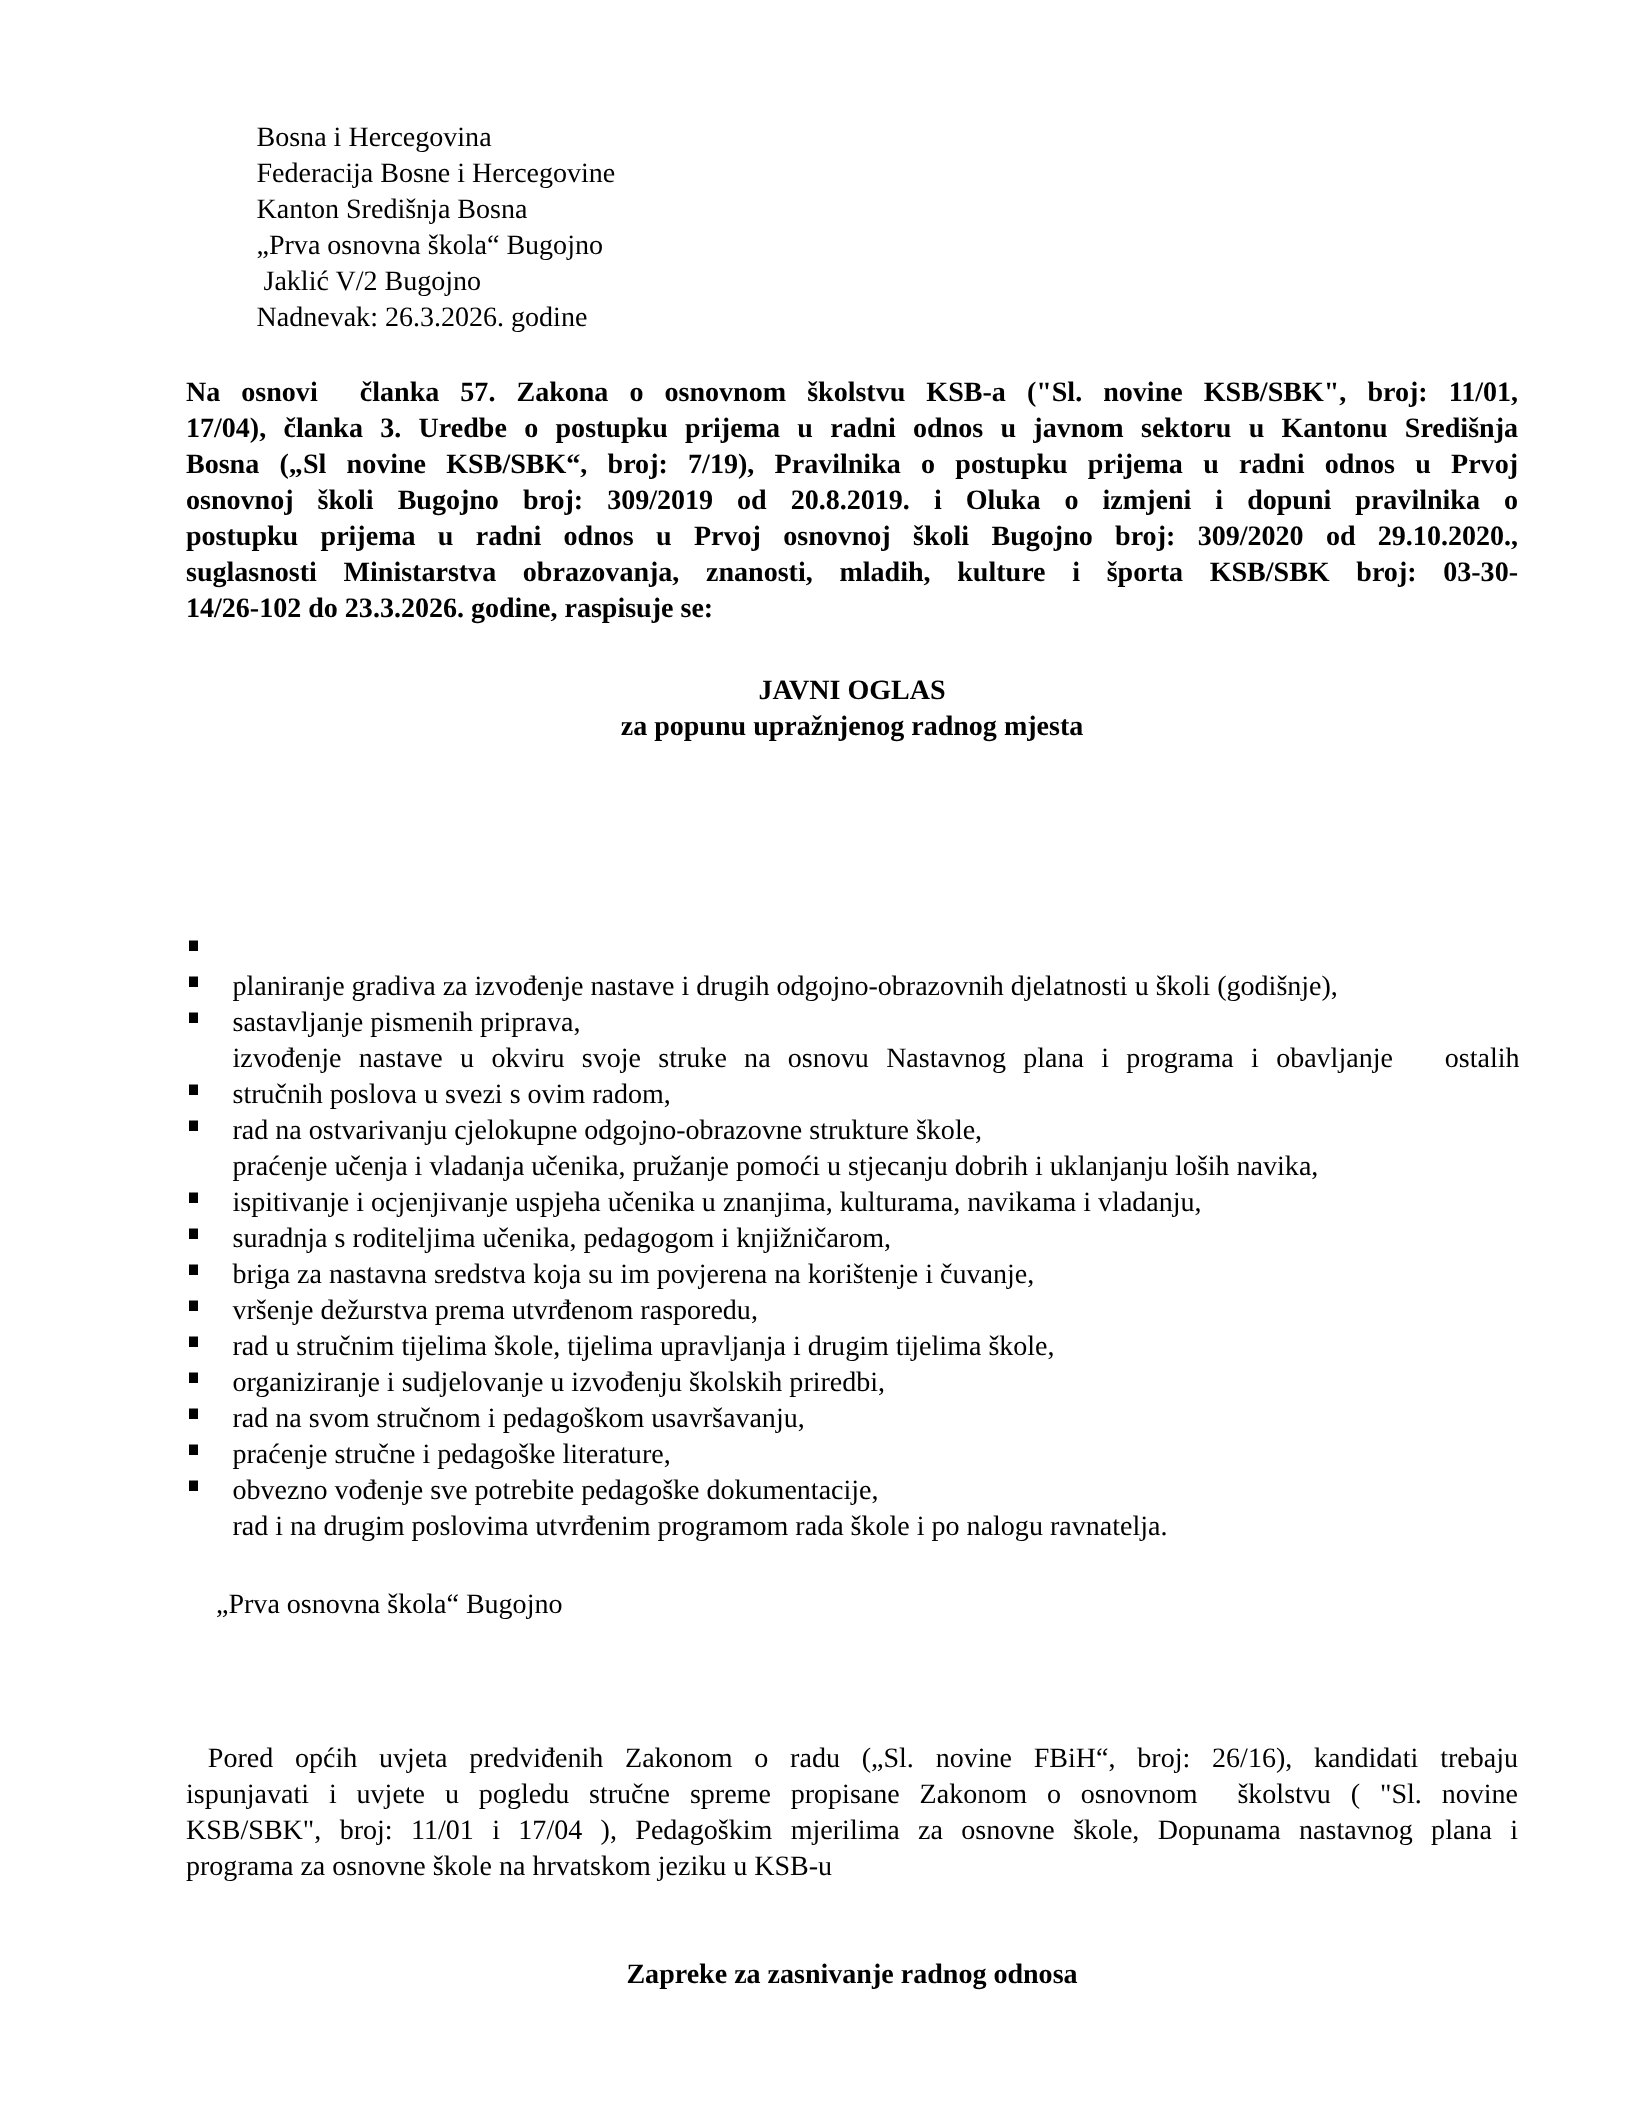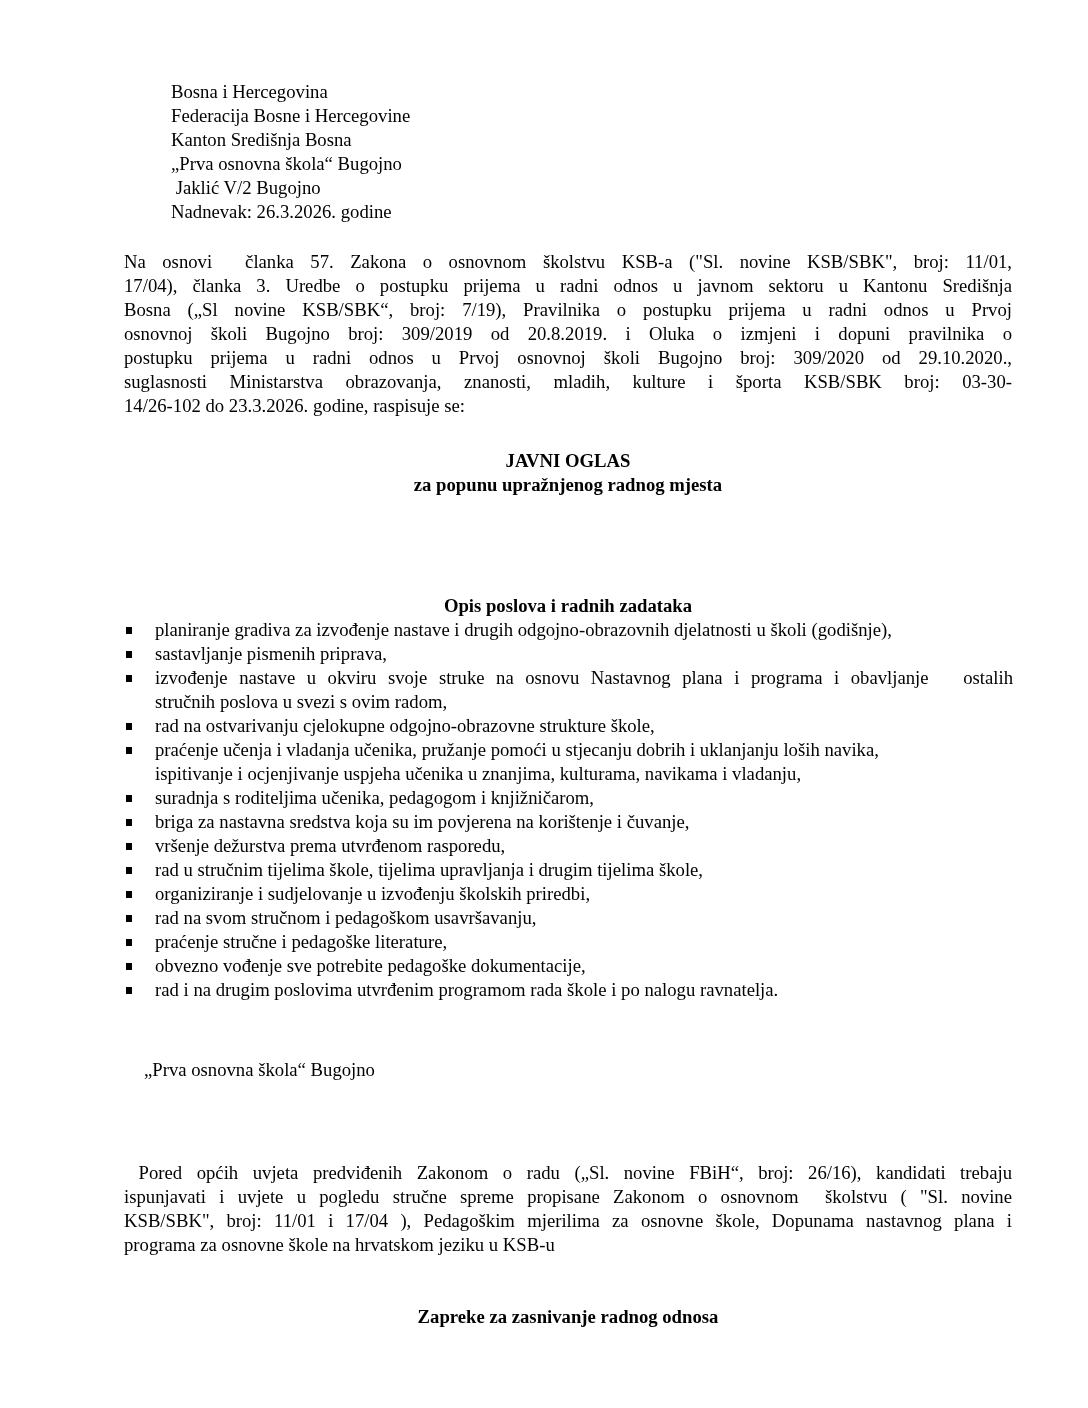--- a/index.html
+++ b/index.html
@@ -1,25 +1,25 @@
 <!DOCTYPE html>
 <html><head>
   <meta charset="utf-8">
   <style>
     html, body { margin: 0; padding: 0; background: #ffffff; }
     body { width: 1088px; height: 1408px; position: relative; overflow: hidden; color: #000; }
     .page { position: absolute; left: 0; top: 0; width: 1088px; height: 1408px; font-family: "Liberation Serif", serif; font-size: 18.7px; }
     .abs { position: absolute; white-space: nowrap; }
     .hdr { left: 124px; line-height: 24px; margin-left: 47px; }
-    .bold { font-weight: normal; }
+    .bold { font-weight: bold; }
     .just { position: absolute; left: 124px; width: 888px; text-align: justify; text-align-last: justify; white-space: nowrap; line-height: 24px; }
     .center { position: absolute; left: 124px; width: 888px; text-align: center; font-weight: bold; line-height: 24px; }
     .bullet { position: absolute; left: 124px; width: 10px; height: 24px; }
     .bullet::before { content: ""; position: absolute; left: 2px; top: 9px; width: 6px; height: 7px; background: #000; }
-    .btext { position: absolute; left: 155px; white-space: nowrap; line-height: 24px; }
+    .btext { position: absolute; left: 155px; white-space: nowrap; line-height: 24px; margin-top: 28px; }
     .btext.justify { width: 858px; text-align: justify; text-align-last: justify; }
   </style>
 </head>
 <body>
 
 <div class="page">
 
   <div>
     <div class="abs hdr" style="top:80px">Bosna i Hercegovina</div>
     <div class="abs hdr" style="top:104px">Federacija Bosne i Hercegovine</div>
@@ -36,21 +36,20 @@
     <div class="just bold" style="top:322px">osnovnoj školi Bugojno broj: 309/2019 od 20.8.2019. i Oluka o izmjeni i dopuni pravilnika o</div>
     <div class="just bold" style="top:346px">postupku prijema u radni odnos u Prvoj osnovnoj školi Bugojno broj: 309/2020 od 29.10.2020.,</div>
     <div class="just bold" style="top:370px">suglasnosti Ministarstva obrazovanja, znanosti, mladih, kulture i športa KSB/SBK broj: 03-30-</div>
     <div class="abs bold" style="top:394px; left:124px; line-height:24px">14/26-102 do 23.3.2026. godine, raspisuje se:</div>
   </div>
 
   <div class="center" style="top:449px">JAVNI OGLAS</div>
   <div class="center" style="top:473px">za popunu upražnjenog radnog mjesta</div>
 
 
-  <div class="center" style="top:594px">Opis poslova i radnih zadataka</div>
   <div>
     <div class="bullet" style="top:618px"></div>
     <div class="btext" style="top:618px">planiranje gradiva za izvođenje nastave i drugih odgojno-obrazovnih djelatnosti u školi (godišnje),</div>
 
     <div class="bullet" style="top:642px"></div>
     <div class="btext" style="top:642px">sastavljanje pismenih priprava,</div>
 
     <div class="bullet" style="top:666px"></div>
     <div class="btext justify" style="top:666px; white-space:pre">izvođenje nastave u okviru svoje struke na osnovu Nastavnog plana i programa i obavljanje   ostalih</div>
     <div class="btext" style="top:690px">stručnih poslova u svezi s ovim radom,</div>

